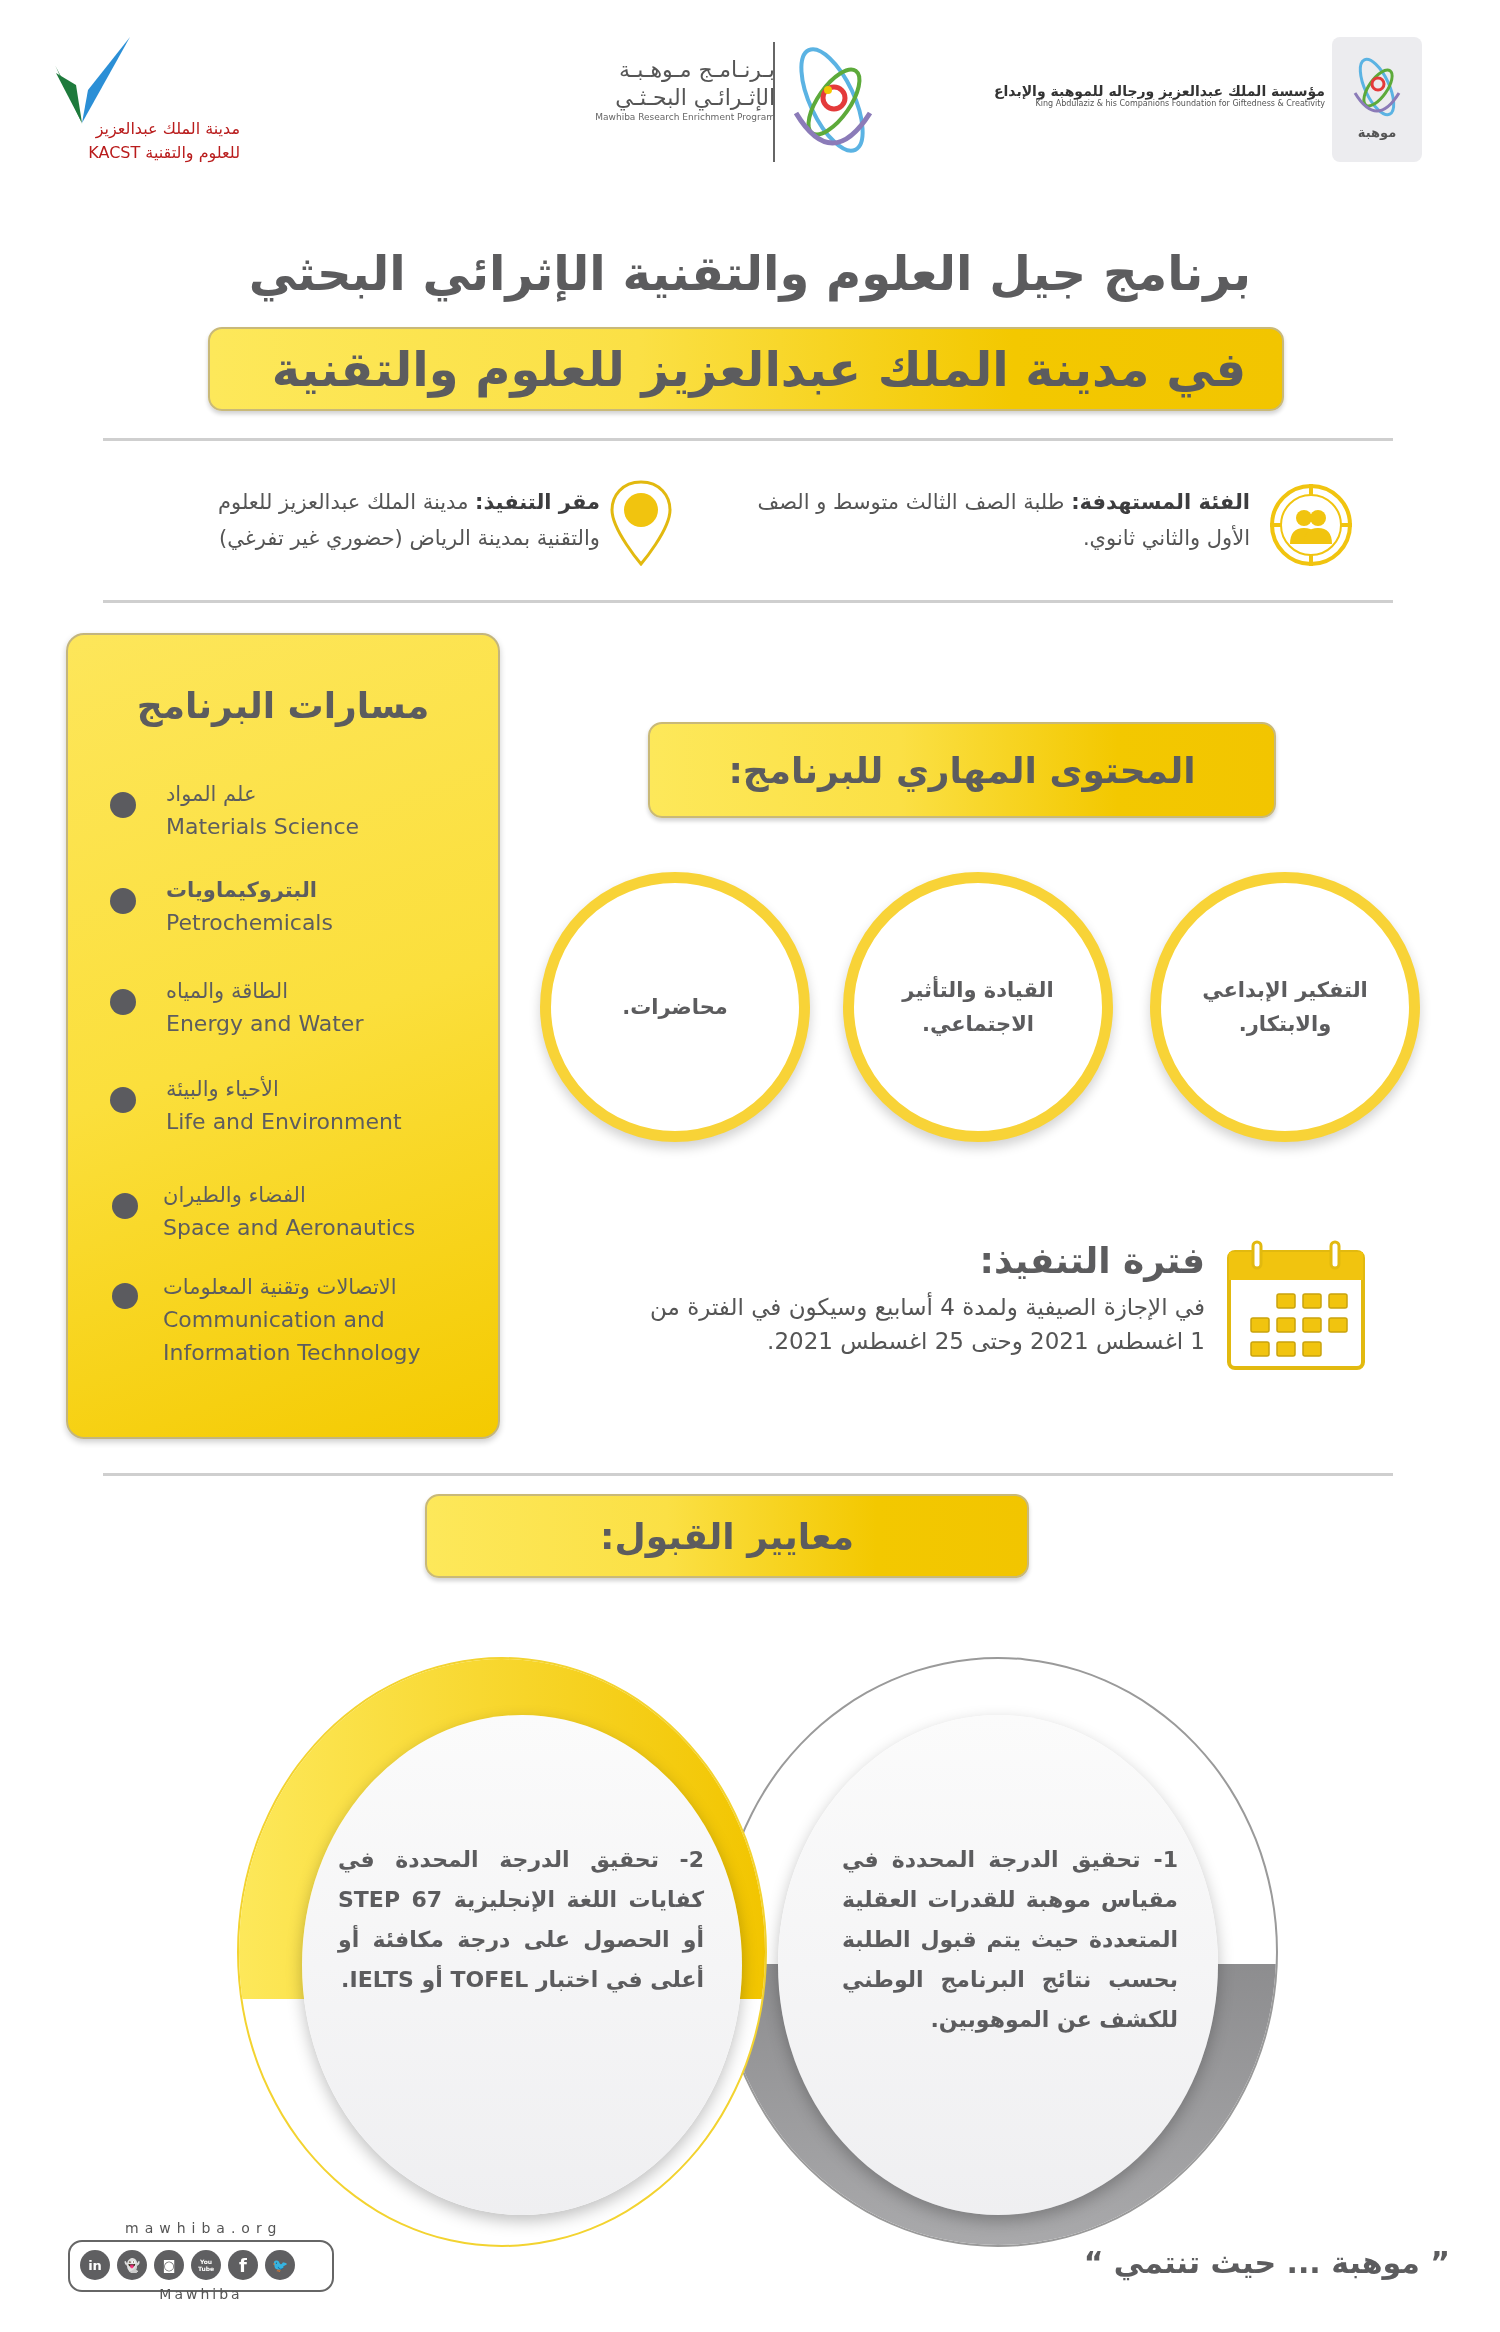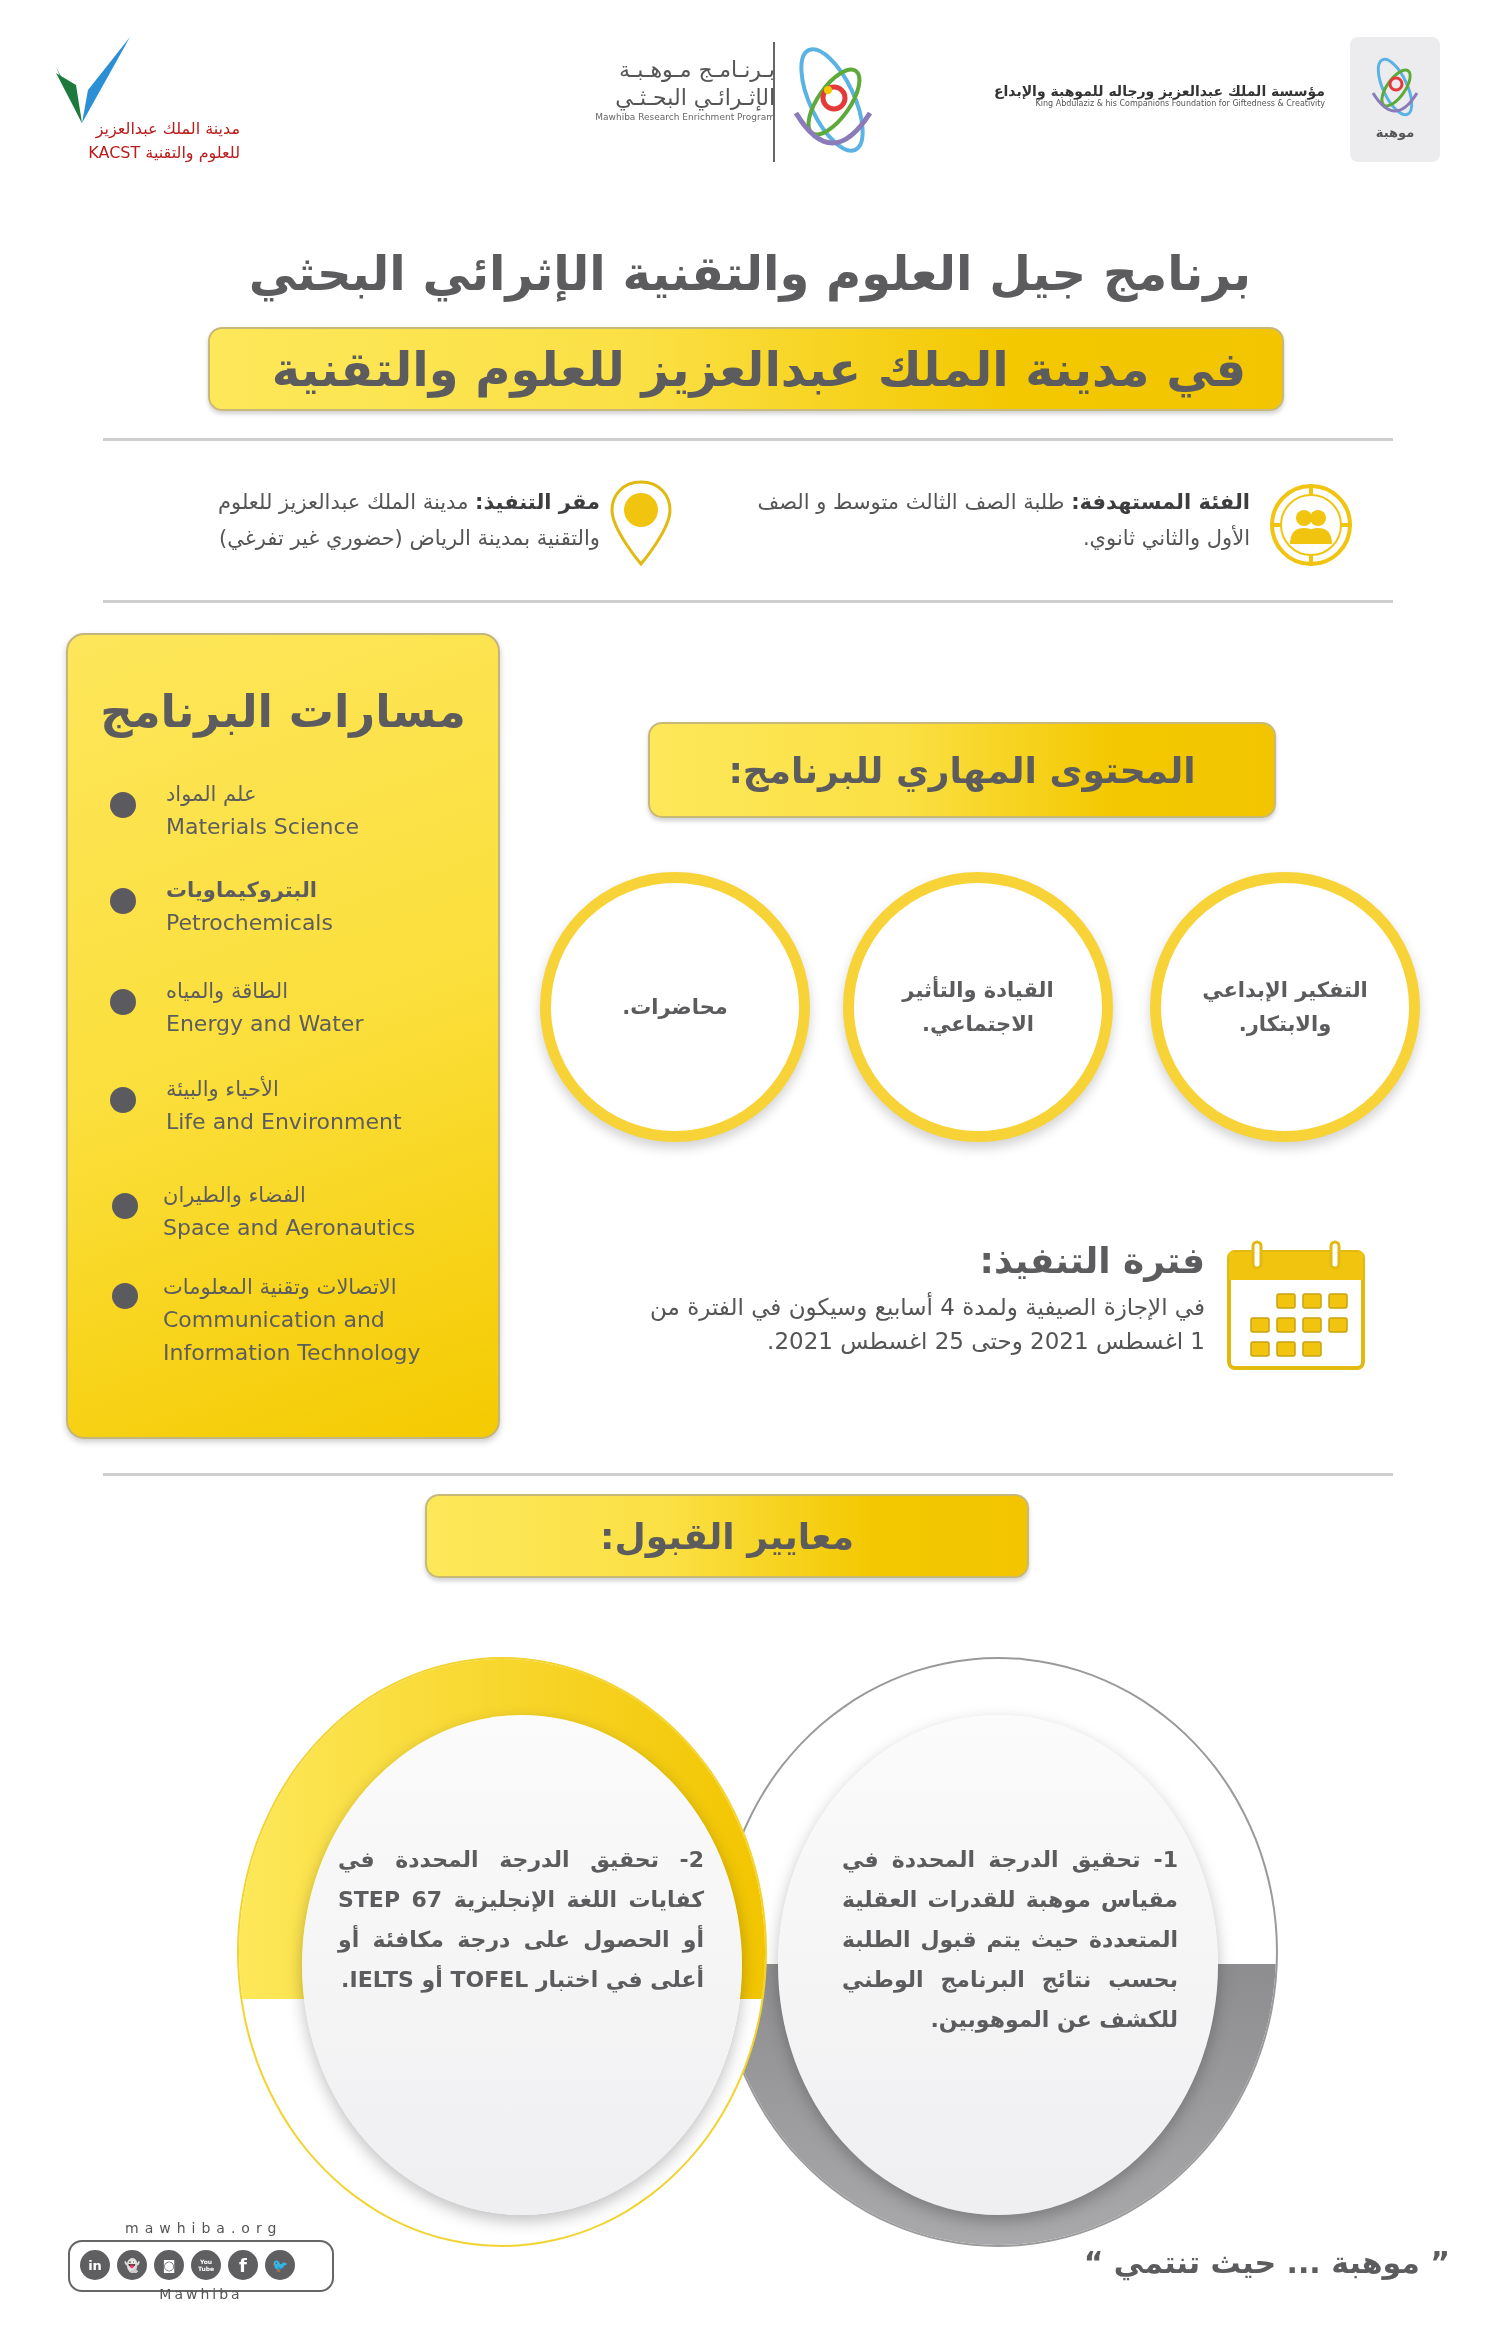--- a/index.html
+++ b/index.html
@@ -22,21 +22,21 @@
   
   .title1 { font-size: 48px; font-weight: bold; color: #5c5c5e; white-space: nowrap; letter-spacing: -0.5px; }
   .title2 { font-size: 48px; font-weight: bold; color: #5c5c5e; white-space: nowrap; }
 
   
   .info-text { font-size: 21px; line-height: 36px; color: #555; text-align: right; }
   .info-text b { color: #3d3d3f; }
 
   
   .tracks { border: 2px solid #c3b57e; border-radius: 18px; background: linear-gradient(160deg, #fde65a 0%, #fbdf3c 50%, #f4ca00 100%); box-shadow: 0 3px 6px rgba(0,0,0,0.2); }
-  .tracks-title { font-size: 45px; font-weight: bold; color: #5c5c5e; text-align: center; }
+  .tracks-title { font-size: 36px; font-weight: bold; color: #5c5c5e; text-align: center; }
   .track { position: absolute; left: 0; right: 0; }
   .track .dot { position: absolute; width: 26px; height: 26px; border-radius: 50%; background: #5b5b5f; }
   .track .ar { font-size: 21px; color: #5d5d5f; direction: rtl; text-align: left; unicode-bidi: plaintext; }
   .track .en { font-size: 22px; color: #5d5d5f; line-height: 33px; }
 
   
   .skill { width: 270px; height: 270px; border-radius: 50%; border: 11px solid #f8d337; background: #fff; box-shadow: 0 6px 12px rgba(0,0,0,0.18); display: flex; align-items: center; justify-content: center; text-align: center; }
   .skill span { font-size: 21px; font-weight: bold; color: #5c5c5e; line-height: 34px; direction: rtl; }
 
   
@@ -78,21 +78,21 @@
     <circle cx="52" cy="60" r="11" fill="none" stroke="#e43a3a" stroke-width="5"></circle>
     <circle cx="46" cy="52" r="4" fill="#f3c800"></circle>
   </svg>
 </div>
 
 <div class="abs" style="left:1000px; top:35px; width:430px; height:130px;">
   <div class="abs" style="right:105px; top:48px; text-align:right;">
     <div class="kaf-ar rtl">مؤسسة الملك عبدالعزيز ورجاله للموهبة والإبداع</div>
     <div class="kaf-en">King Abdulaziz &amp; his Companions Foundation for Giftedness &amp; Creativity</div>
   </div>
-  <div class="abs mawhiba-logo-box" style="left:350px; top:2px; width:90px; height:125px;">
+  <div class="abs mawhiba-logo-box" style="left:332px; top:2px; width:90px; height:125px;">
     <svg class="abs" style="left:15px; top:14px;" width="60" height="70" viewBox="0 0 60 70">
       <ellipse cx="30" cy="36" rx="12" ry="30" fill="none" stroke="#5bb3e3" stroke-width="3" transform="rotate(-25 30 36)"></ellipse>
       <ellipse cx="31" cy="37" rx="9" ry="21" fill="none" stroke="#5daa3a" stroke-width="3" transform="rotate(35 31 37)"></ellipse>
       <path d="M8 42 Q30 78 52 42" fill="none" stroke="#8b7bb8" stroke-width="3"></path>
       <circle cx="31" cy="33" r="6" fill="none" stroke="#e43a3a" stroke-width="3"></circle>
     </svg>
     <div class="abs rtl" style="left:0; right:0; top:88px; text-align:center; font-size:13px; font-weight:bold; color:#555;">موهبة</div>
   </div>
 </div>
 

